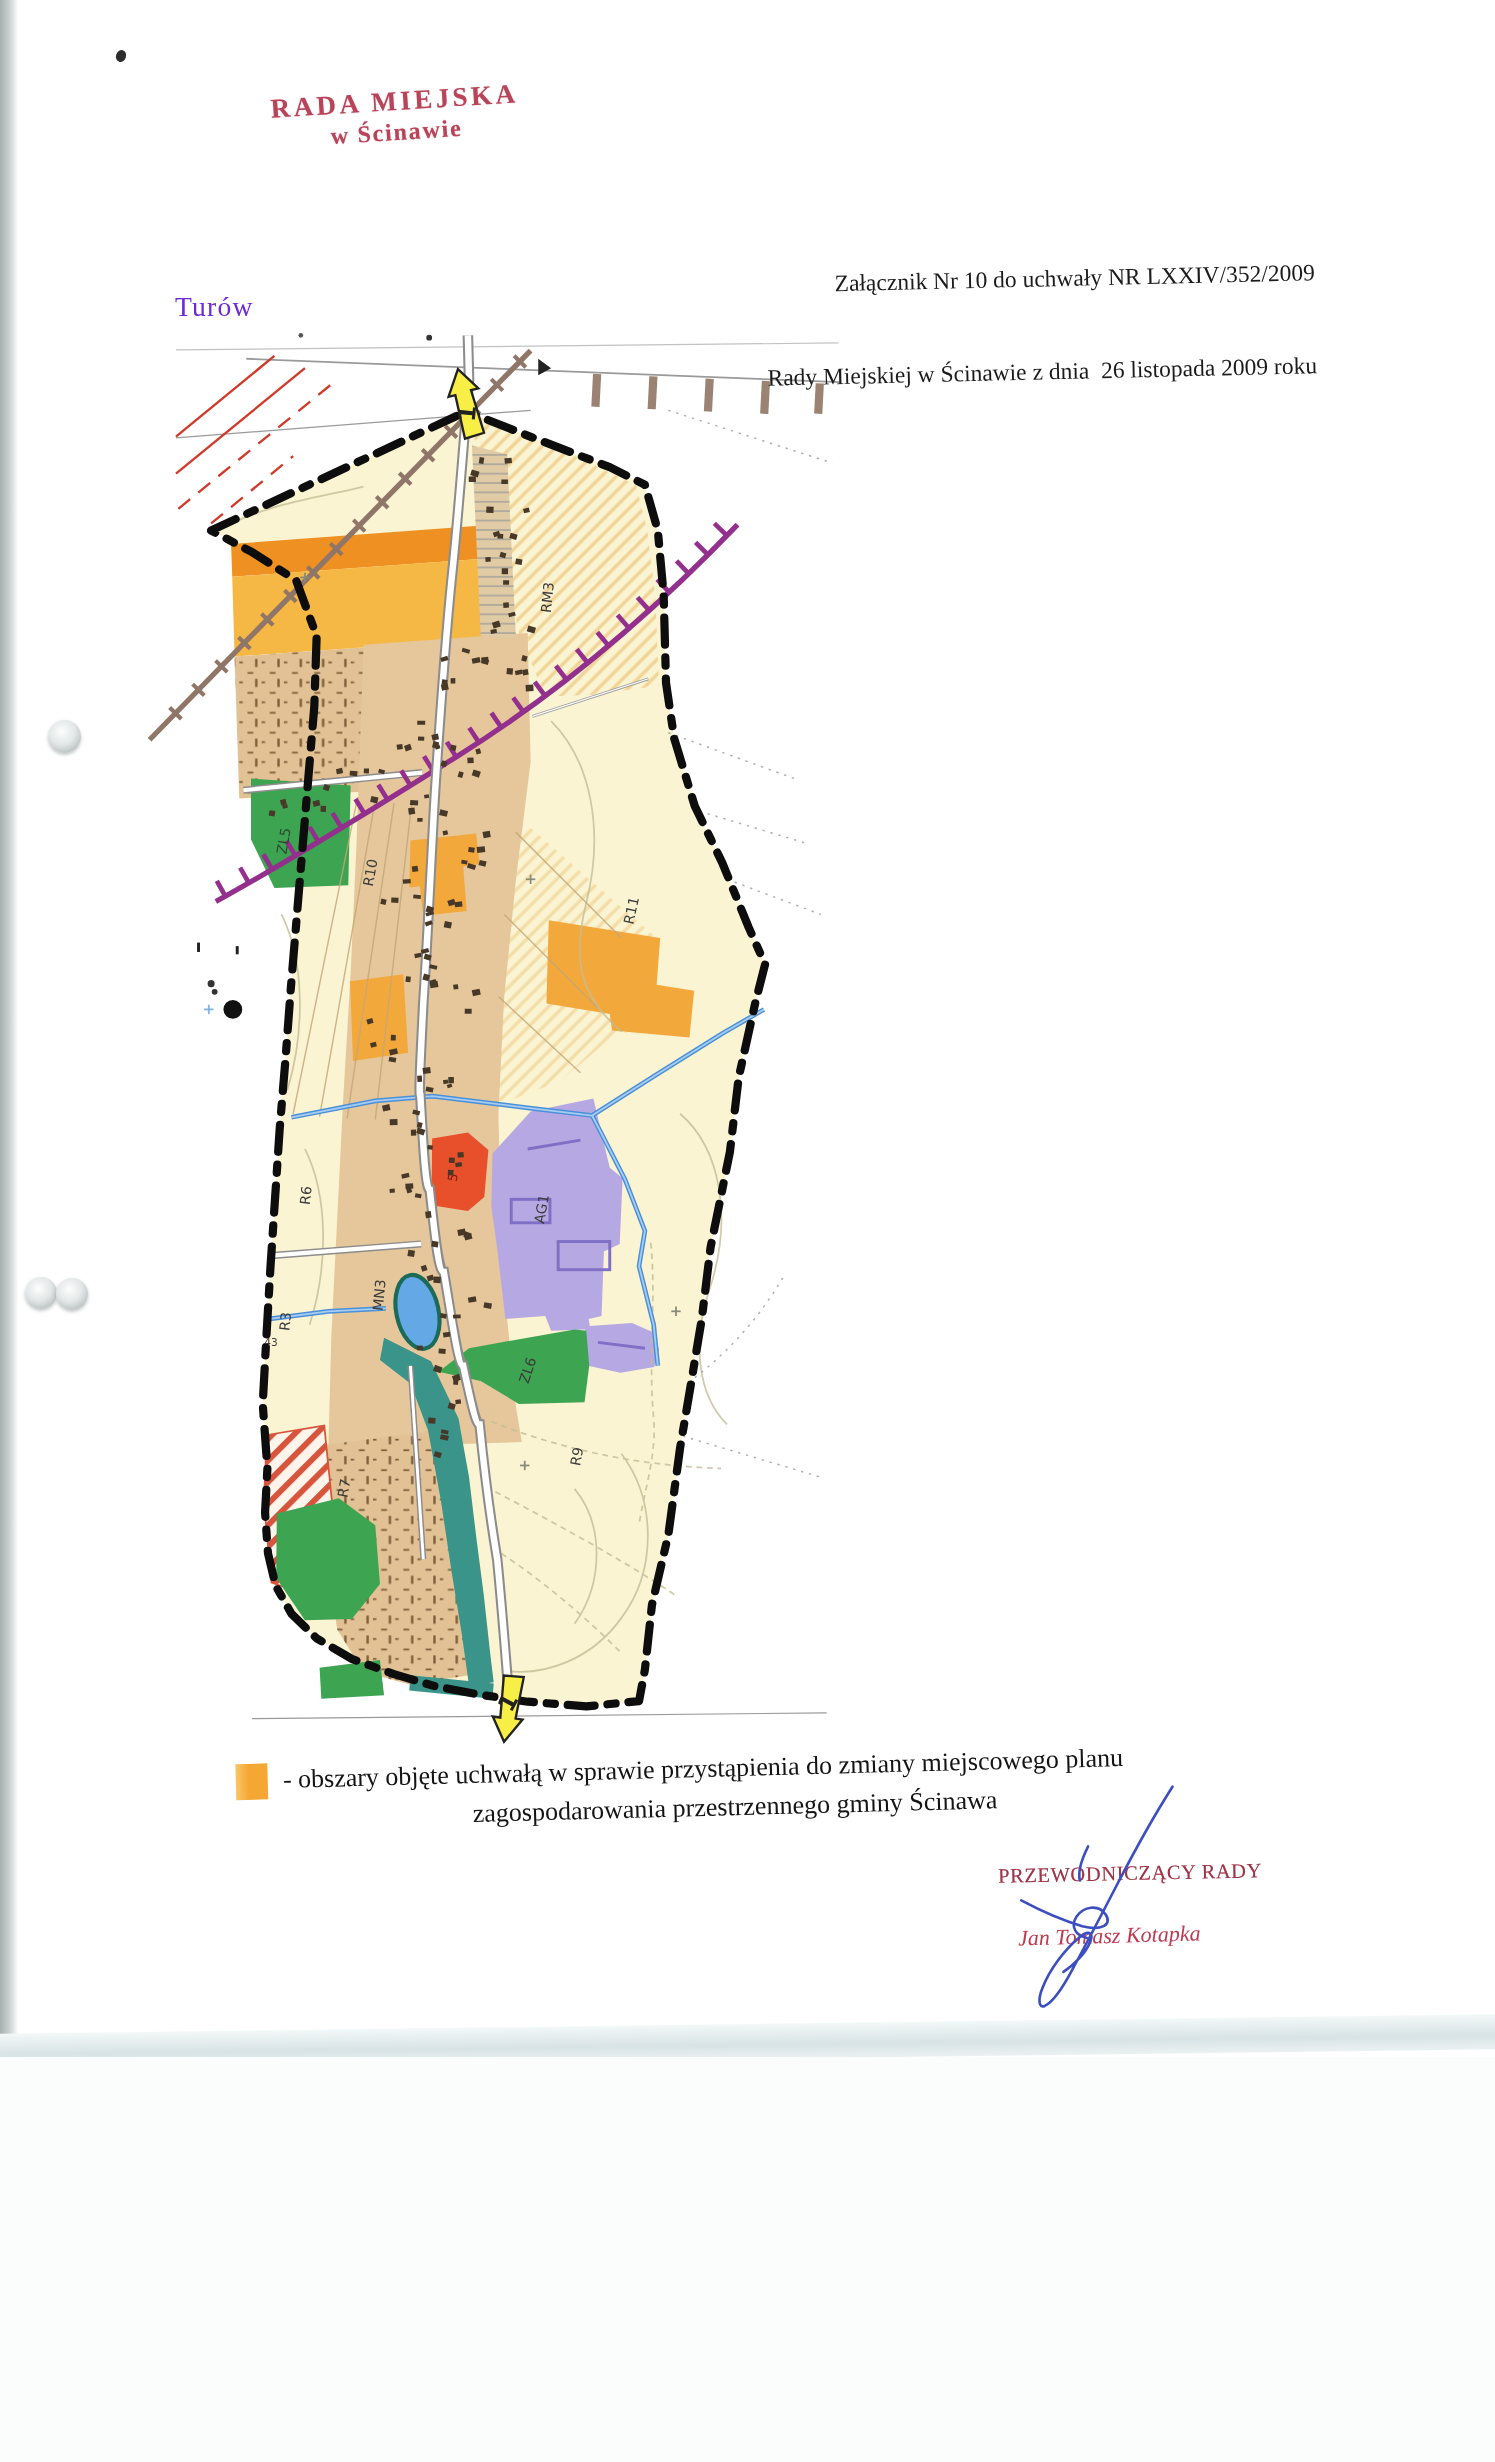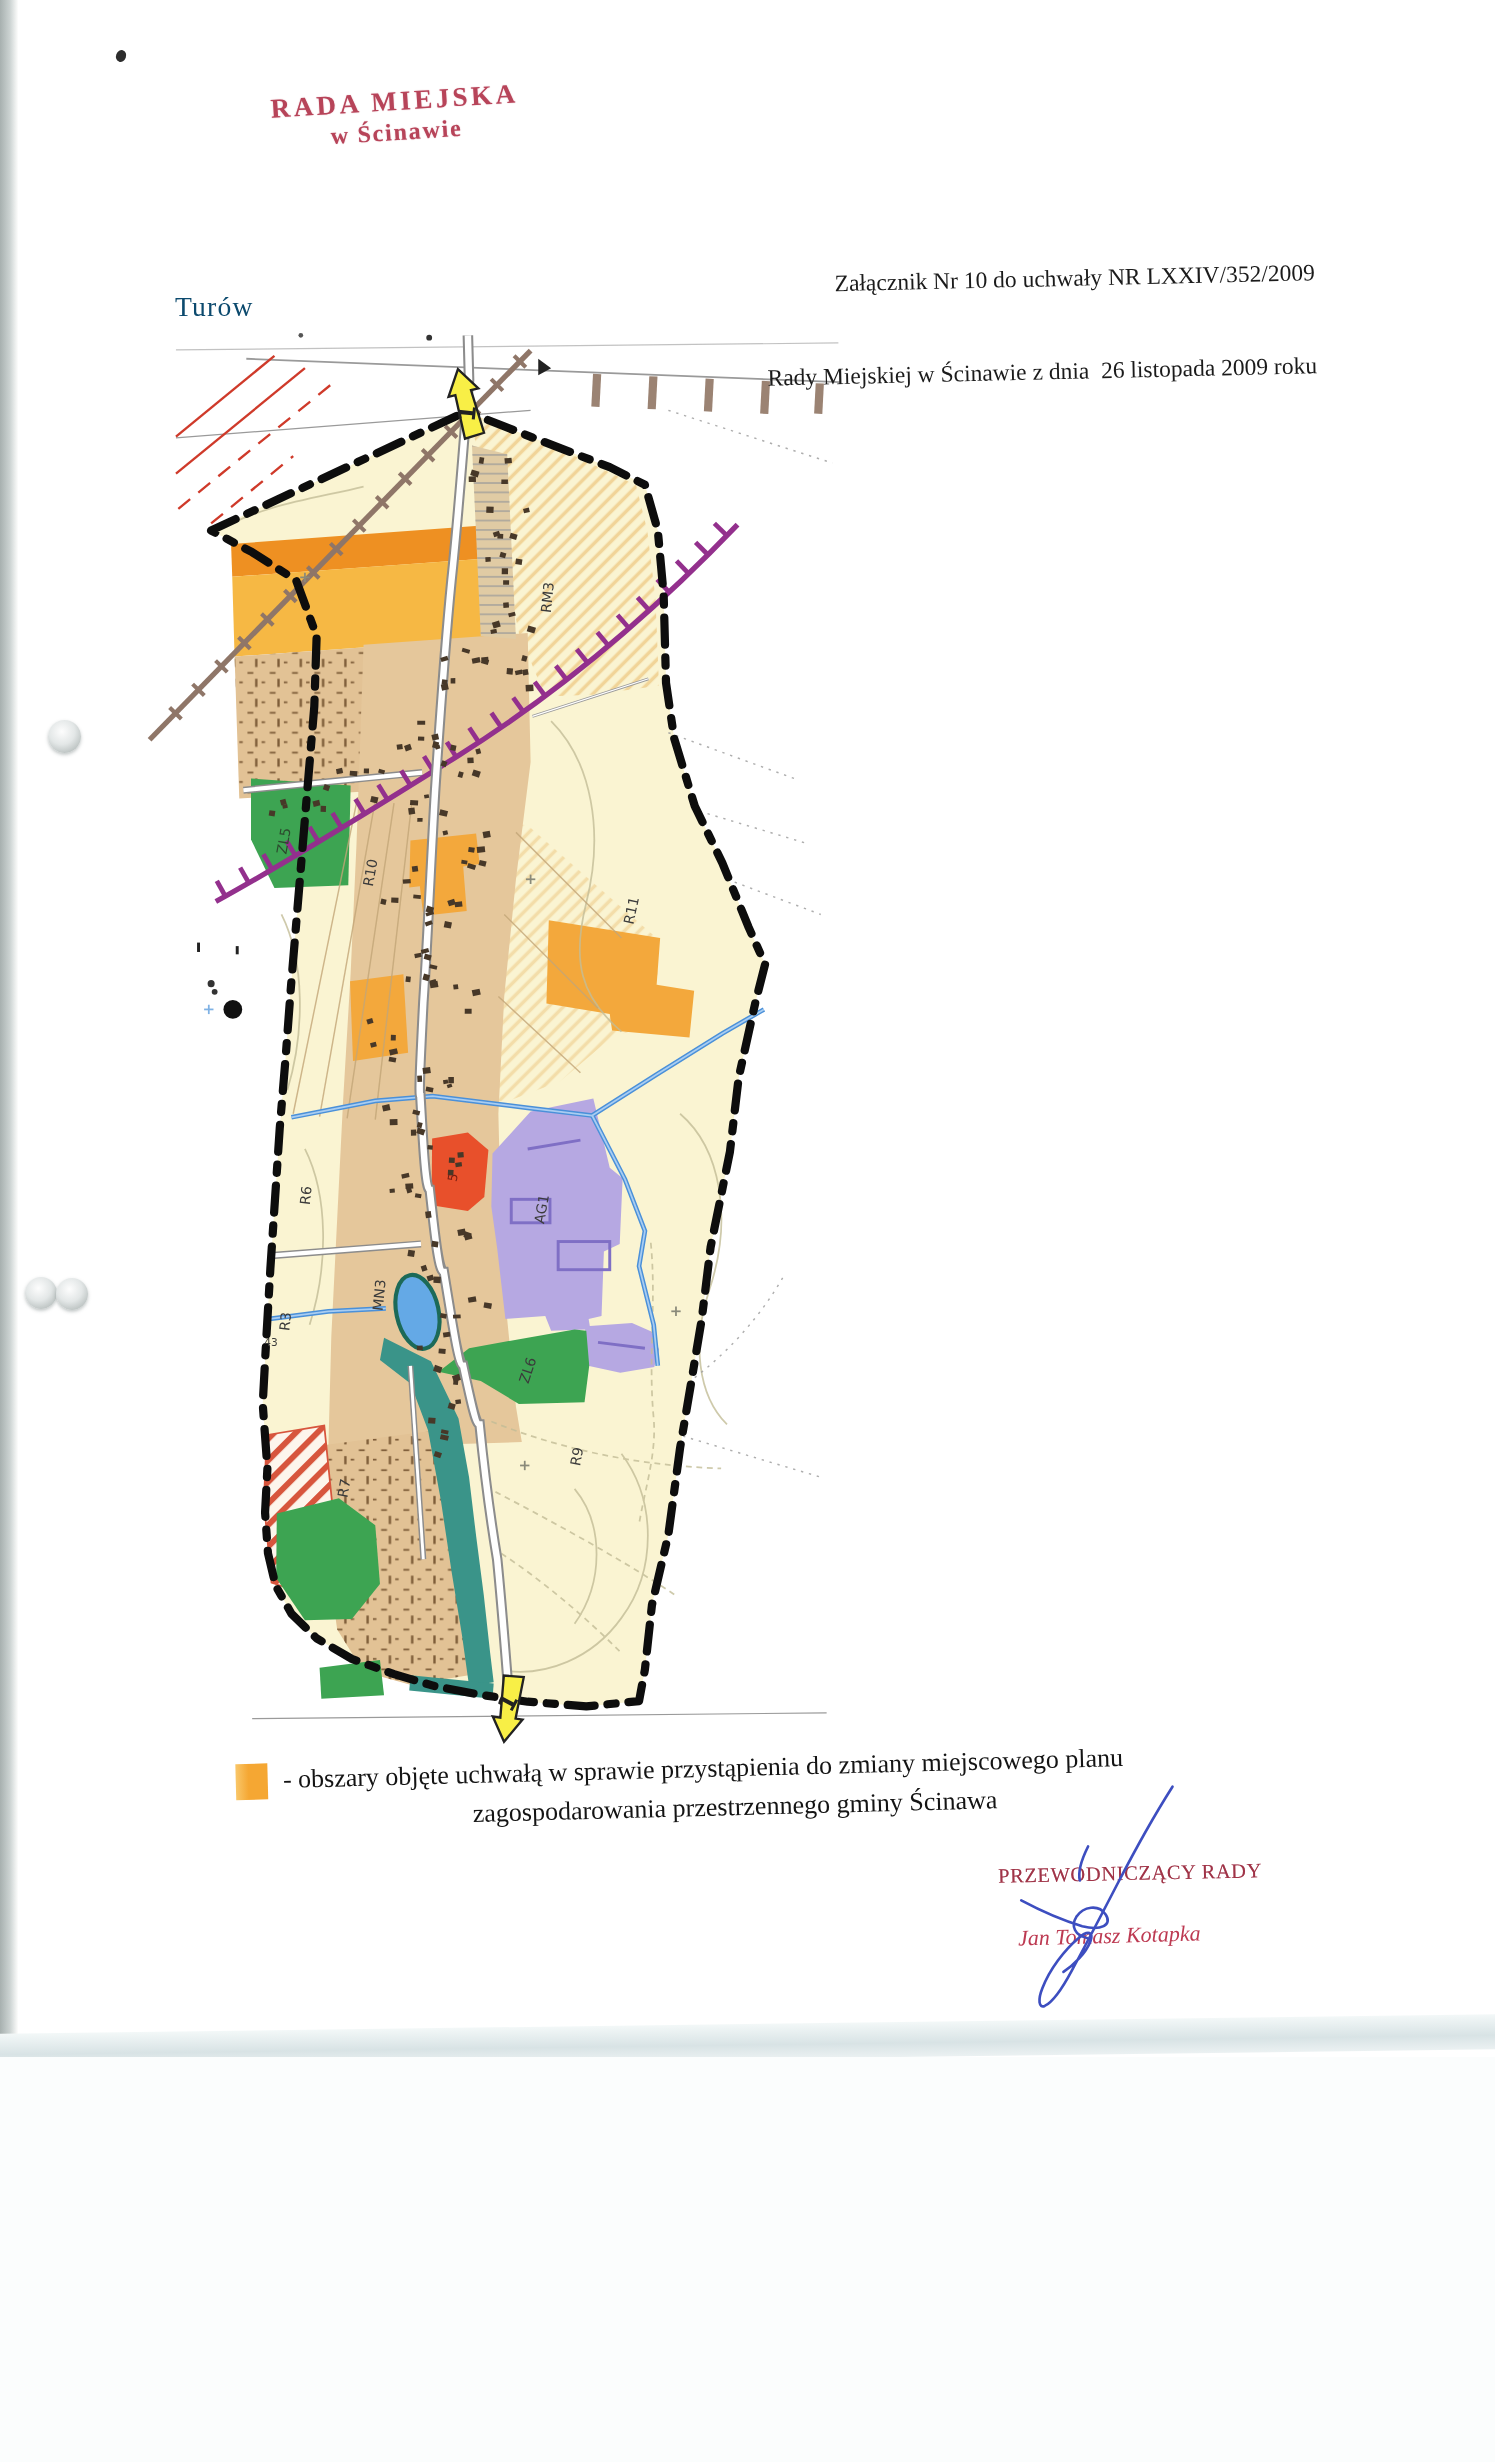--- a/index.html
+++ b/index.html
@@ -22,21 +22,21 @@
   .speck{background:#2d2d2d;border-radius:50%;}
   
   .stamp{left:265px;top:86px;width:261px;text-align:center;color:#b43a51;
      transform:rotate(-3.6deg);opacity:.95;text-shadow:0 0 1.2px rgba(180,58,81,.45);}
   .stamp-l1{font-size:27px;font-weight:700;letter-spacing:3.5px;white-space:nowrap;}
   .stamp-l2{font-size:24px;font-weight:700;letter-spacing:1.8px;margin-top:2.3px;}
   
   .hdr{left:633px;top:203px;width:683px;text-align:right;color:#1b1b1b;
      font-size:23.5px;line-height:1.32;transform:rotate(-1.3deg);white-space:pre;}
   
-  .map-title{left:175px;top:291px;font-size:27.6px;color:#0c4a6e;letter-spacing:1.2px;}
+  .map-title{left:175px;top:291px;font-size:27.6px;color:#6d28d9;letter-spacing:1.2px;}
   
   .legend{left:236px;top:1746px;width:1085px;transform:rotate(-1.5deg);color:#141414;}
   .legend-row{display:flex;align-items:flex-start;}
   .legend-swatch{width:32px;height:36px;margin:3.5px 15.2px 0 0;flex:0 0 auto;
      background:linear-gradient(90deg,#f9c76a,#f5a733 40%);}
   .legend-l1{font-size:26px;line-height:1.2;padding-top:4.7px;}
   .legend-l2{font-size:26px;text-align:center;padding-right:88px;margin-top:5.9px;}
   
   .sig-role{left:998px;top:1862px;font-size:20.5px;color:#a03448;letter-spacing:0.6px;
      transform:rotate(-1.2deg);text-shadow:0 0 0.6px rgba(160,52,72,.5);white-space:nowrap;}

